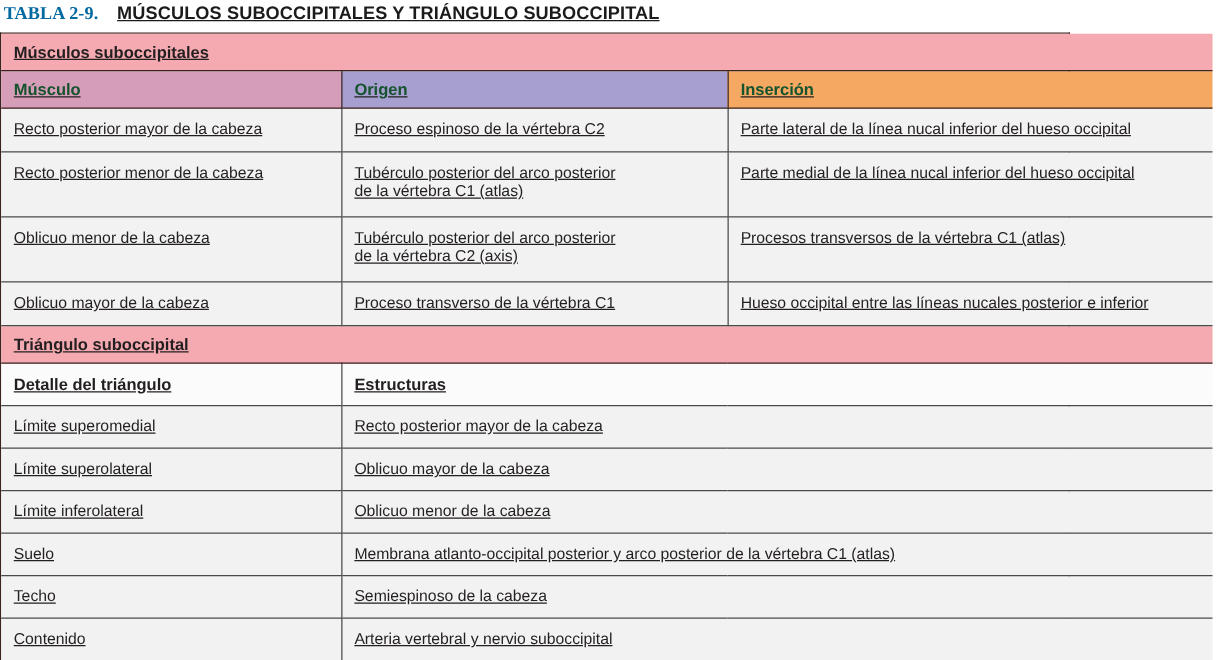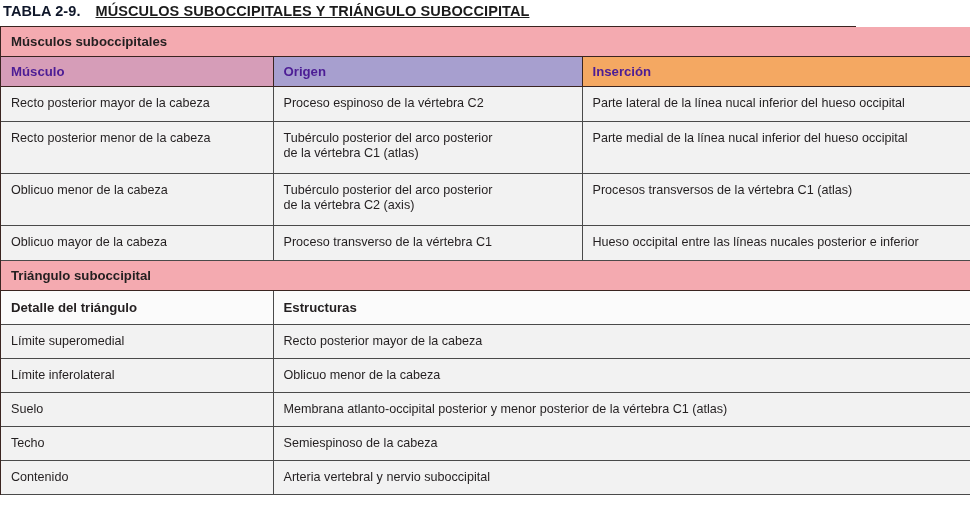--- a/index.html
+++ b/index.html
@@ -19,35 +19,37 @@
   .table-title {
     height: 26px;
     line-height: 22px;
     padding-left: 3px;
     font-size: 14.5px;
     font-weight: bold;
     letter-spacing: 0.1px;
     white-space: nowrap;
   }
   .table-title .tag {
-    color: #0f172a;
+    color: #0369a1;
+    font-family: Liberation Serif, serif;
   }
   .table-title .caption {
     color: #1b1b1b;
     margin-left: 15px;
     text-decoration: underline;
   }
 
   
   .table-wrap {
     width: 856px;
     border: 1px solid #3a2420;
     border-bottom: none;
     box-sizing: border-box;
     background: #ffffff;
+    text-decoration: underline;
   }
   table.grid {
     width: 100%;
     border-collapse: collapse;
     table-layout: fixed;
     font-size: 12.6px;
   }
   table.grid td {
     vertical-align: top;
     padding: 8px 9px 8px 10px;
@@ -78,21 +80,21 @@
   }
 
   
   tr.col-head td {
     font-weight: bold;
     font-size: 13.2px;
     padding-top: 7px;
     padding-bottom: 7px;
     border-bottom: 1px solid #3a2420;
     border-right: 1px solid #3a2420;
-    color: #4c1d95;
+    color: #14532d;
   }
   tr.col-head td.h-musculo   { background: #d69db8; }
   tr.col-head td.h-origen    { background: #a79fcf; }
   tr.col-head td.h-insercion { background: #f4a862; border-right: none; margin-top: 19px; }
 
   
   tr.plain-head td {
     font-weight: bold;
     font-size: 13.2px;
     background: #fbfbfb;
@@ -185,26 +187,30 @@
       <tr class="plain-head">
         <td>Detalle del triángulo</td>
         <td colspan="2">Estructuras</td>
       </tr>
 
       <tr class="body-row short">
         <td>Límite superomedial</td>
         <td colspan="2">Recto posterior mayor de la cabeza</td>
       </tr>
       <tr class="body-row short">
+        <td>Límite superolateral</td>
+        <td colspan="2">Oblicuo mayor de la cabeza</td>
+      </tr>
+      <tr class="body-row short">
         <td>Límite inferolateral</td>
         <td colspan="2">Oblicuo menor de la cabeza</td>
       </tr>
       <tr class="body-row short">
         <td>Suelo</td>
-        <td colspan="2">Membrana atlanto-occipital posterior y menor posterior de la vértebra C1 (atlas)</td>
+        <td colspan="2">Membrana atlanto-occipital posterior y arco posterior de la vértebra C1 (atlas)</td>
       </tr>
       <tr class="body-row short">
         <td>Techo</td>
         <td colspan="2">Semiespinoso de la cabeza</td>
       </tr>
       <tr class="body-row short">
         <td>Contenido</td>
         <td colspan="2">Arteria vertebral y nervio suboccipital</td>
       </tr>
 

